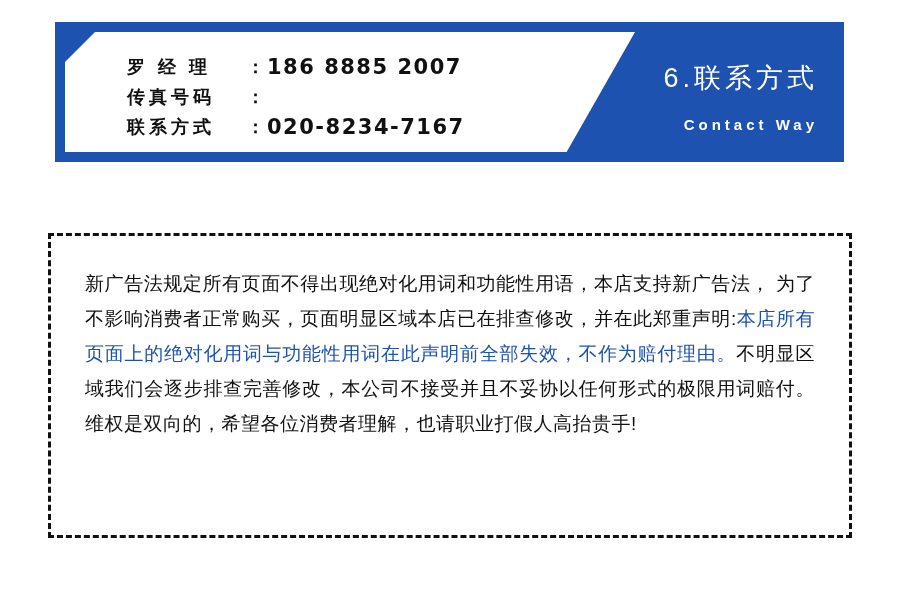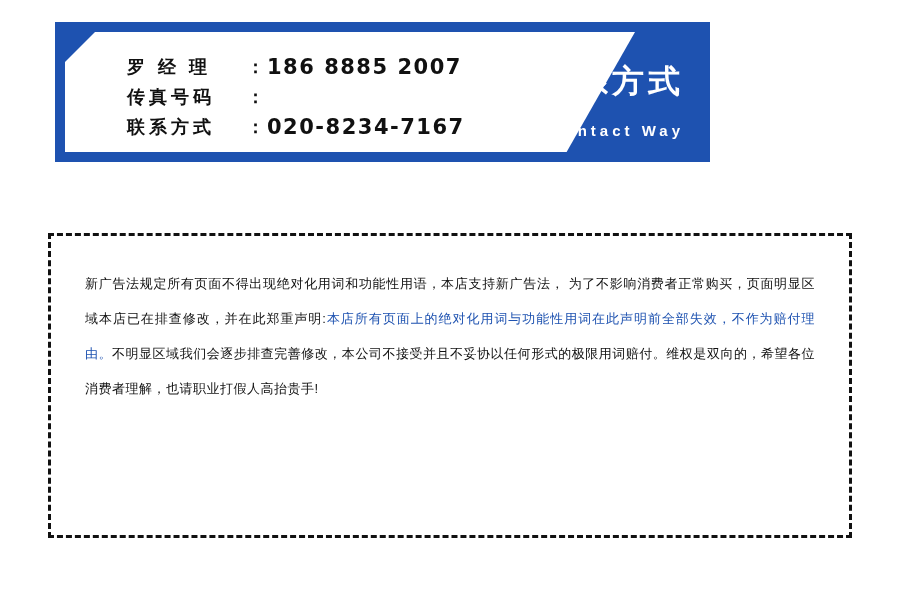--- a/index.html
+++ b/index.html
@@ -12,21 +12,21 @@
     background: #ffffff;
     font-family: "Liberation Sans", sans-serif;
     overflow: hidden;
   }
 
   
   .banner {
     position: absolute;
     left: 55px;
     top: 22px;
-    width: 655px;
+    width: 789px;
     height: 140px;
     background: #1e52b0;
     overflow: hidden;
   }
   
   .contact-panel {
     position: absolute;
     left: 10px;
     top: 10px;
     width: 570px;
@@ -66,22 +66,22 @@
   }
 
   .banner-title-wrap {
     position: absolute;
     right: 26px;
     top: 40px;
     text-align: right;
     color: #ffffff;
   }
   .banner-title-cn {
-    font-size: 32px;
-    font-weight: bold;
+    font-size: 27px;
+    font-weight: normal;
     letter-spacing: 4px;
     line-height: 1.2;
     margin-left: 30px;
   }
   .banner-title-en {
     font-size: 15px;
     letter-spacing: 4px;
     margin-top: 22px;
     font-weight: bold;
   }
@@ -100,21 +100,21 @@
   .notice-title {
     text-align: center;
     margin-top: 34px;
     font-size: 25px;
     font-weight: bold;
     color: #1e52b0;
     letter-spacing: 1px;
   }
   .notice-body {
     margin: 30px 34px 0 34px;
-    font-size: 13px;
+    font-size: 19px;
     line-height: 35px;
     color: #111111;
     text-align: justify;
     letter-spacing: 0.5px;
   }
   .hl {
     color: #1e52b0;
   }
 </style>
 </head>

